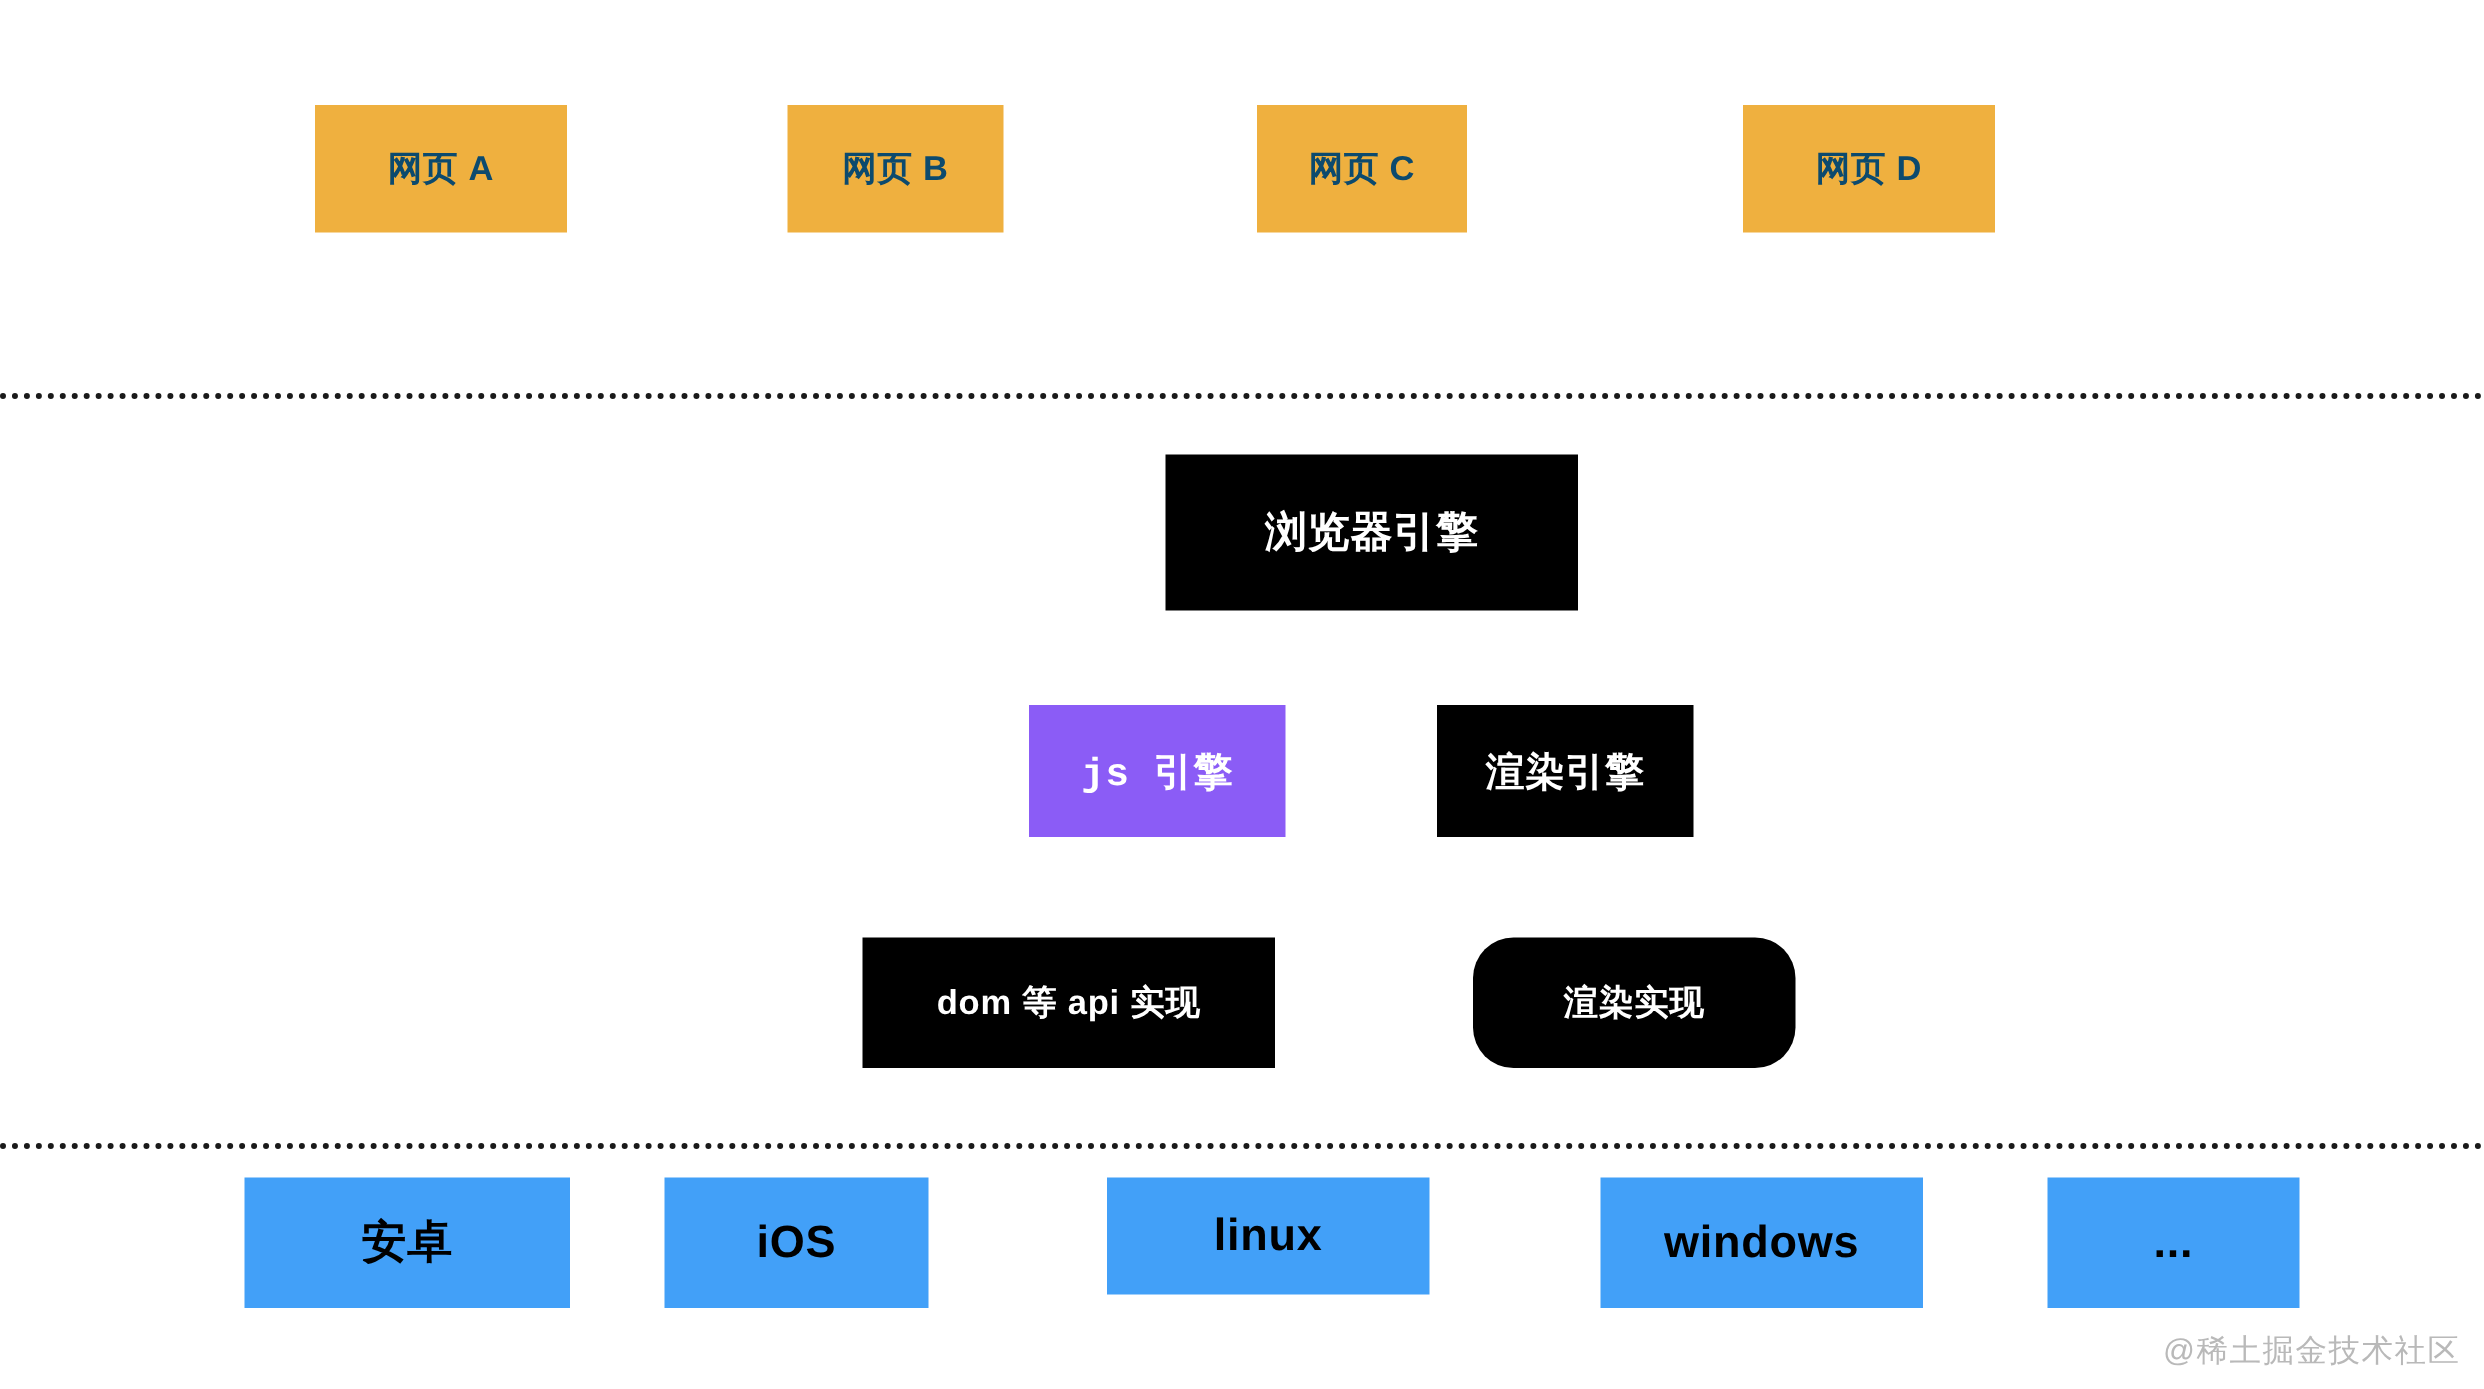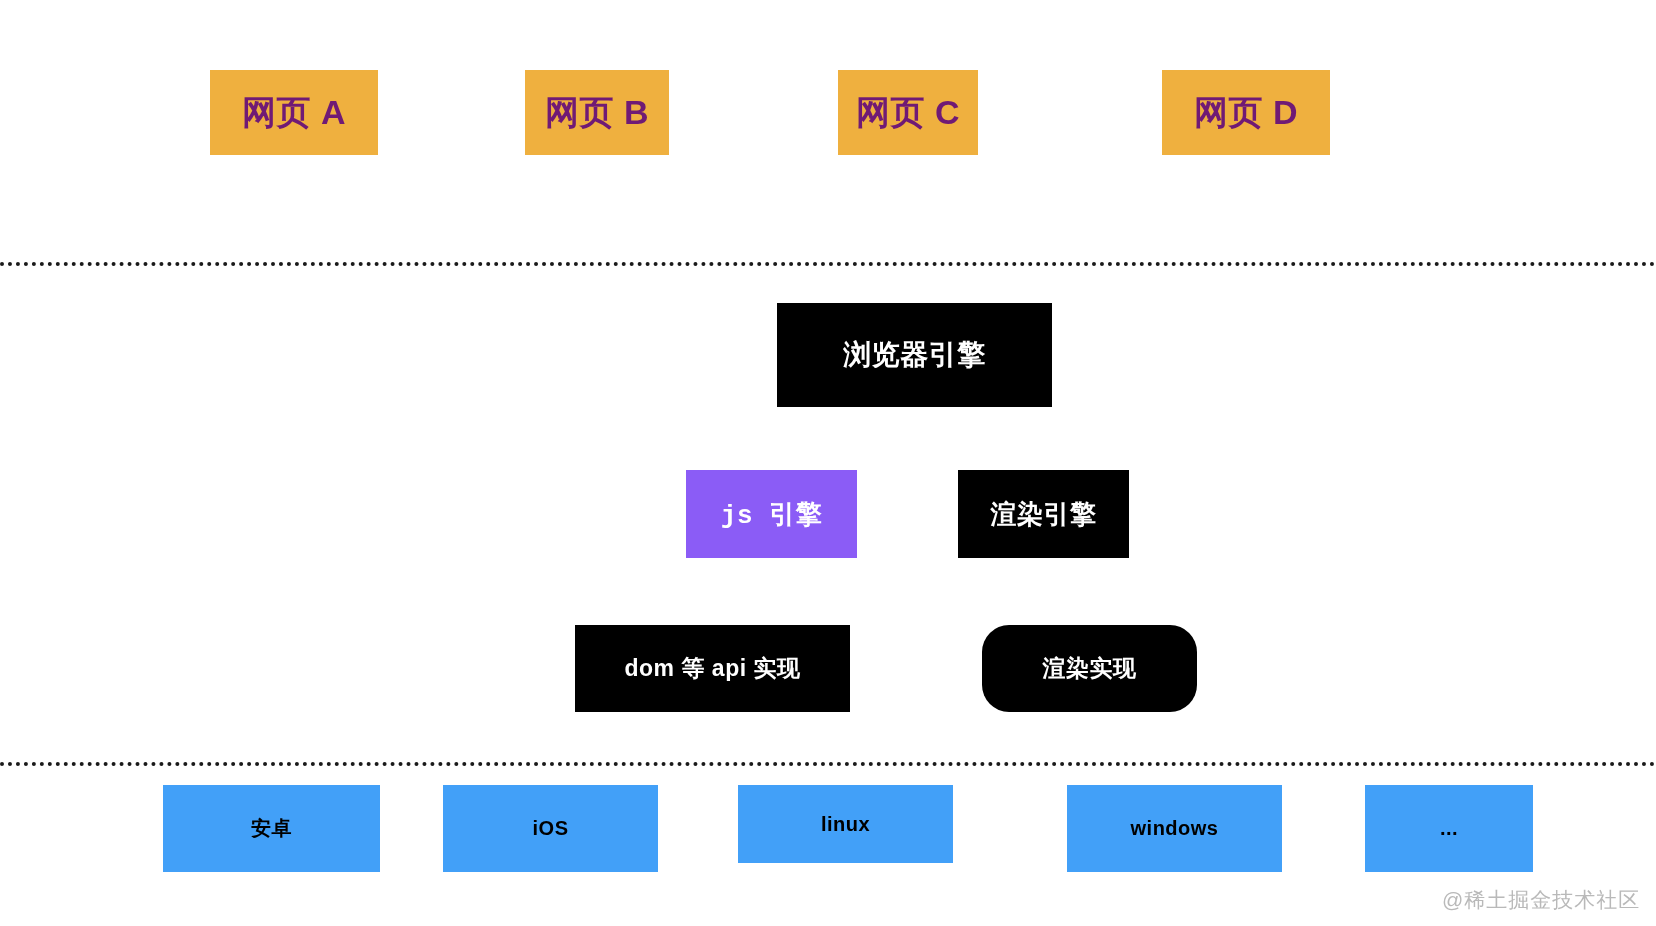--- a/index.html
+++ b/index.html
@@ -26,39 +26,39 @@
     justify-content: center;
     box-sizing: border-box;
     font-weight: bold;
     letter-spacing: 0.5px;
     white-space: nowrap;
   }
 
   
   .node.page {
     background: #efb03f;
-    color: #701a75;
-    font-size: 34px;
+    color: #0c4a6e;
+    font-size: 23px;
   }
 
   
   .node.engine {
     background: #000000;
     color: #ffffff;
     margin-left: 45px;
   }
   .node.engine.lvl1 { font-size: 28px; }
   .node.engine.lvl2 { font-size: 26px; }
   .node.engine.lvl3 { font-size: 23px; }
 
   
   .node.os {
     background: #42a0f8;
     color: #000000;
-    font-size: 20px;
+    font-size: 30px;
   }
 
   
   .divider {
     position: absolute;
     left: 0;
     width: 1656px;
     height: 0;
     border-top: 4px dotted #1a1a1a;
   }
@@ -93,21 +93,21 @@
     <div class="node engine lvl2" style="left: 641px; top: 470px; width: 171px; height: 88px; background: #8b5cf6; font-family: Liberation Mono, monospace;">js 引擎</div>
     <div class="node engine lvl2" style="left: 913px; top: 470px; width: 171px; height: 88px; background: rgb(0, 0, 0);">渲染引擎</div>
     <div class="node engine lvl3" style="left: 530px; top: 625px; width: 275px; height: 87px; background: rgb(0, 0, 0);">dom 等 api 实现</div>
     <div class="node engine lvl3" style="left: 937px; top: 625px; width: 215px; height: 87px; background: rgb(0, 0, 0); border-radius: 27px;">渲染实现</div>
   </div>
 
   <div class="divider" style="top: 762px; border-top-color: rgb(26, 26, 26);"></div>
 
   <div class="layer">
     <div class="node os" style="left: 163px; top: 785px; width: 217px; height: 87px; background: rgb(66, 160, 248);">安卓</div>
-    <div class="node os" style="left: 443px; top: 785px; width: 215px; height: 87px; background: rgb(66, 160, 248);">iOS</div>
+    <div class="node os" style="left: 443px; top: 785px; width: 176px; height: 87px; background: rgb(66, 160, 248);">iOS</div>
     <div class="node os" style="left: 738px; top: 785px; width: 215px; height: 78px; background: rgb(66, 160, 248);">linux</div>
     <div class="node os" style="left: 1067px; top: 785px; width: 215px; height: 87px; background: rgb(66, 160, 248);">windows</div>
     <div class="node os" style="left: 1365px; top: 785px; width: 168px; height: 87px; background: rgb(66, 160, 248);">...</div>
   </div>
 
   <div class="watermark" style="left: 1442px; top: 862px; color: rgb(185, 185, 185);">@稀土掘金技术社区</div>
 
 </div>
 
 </body></html>

